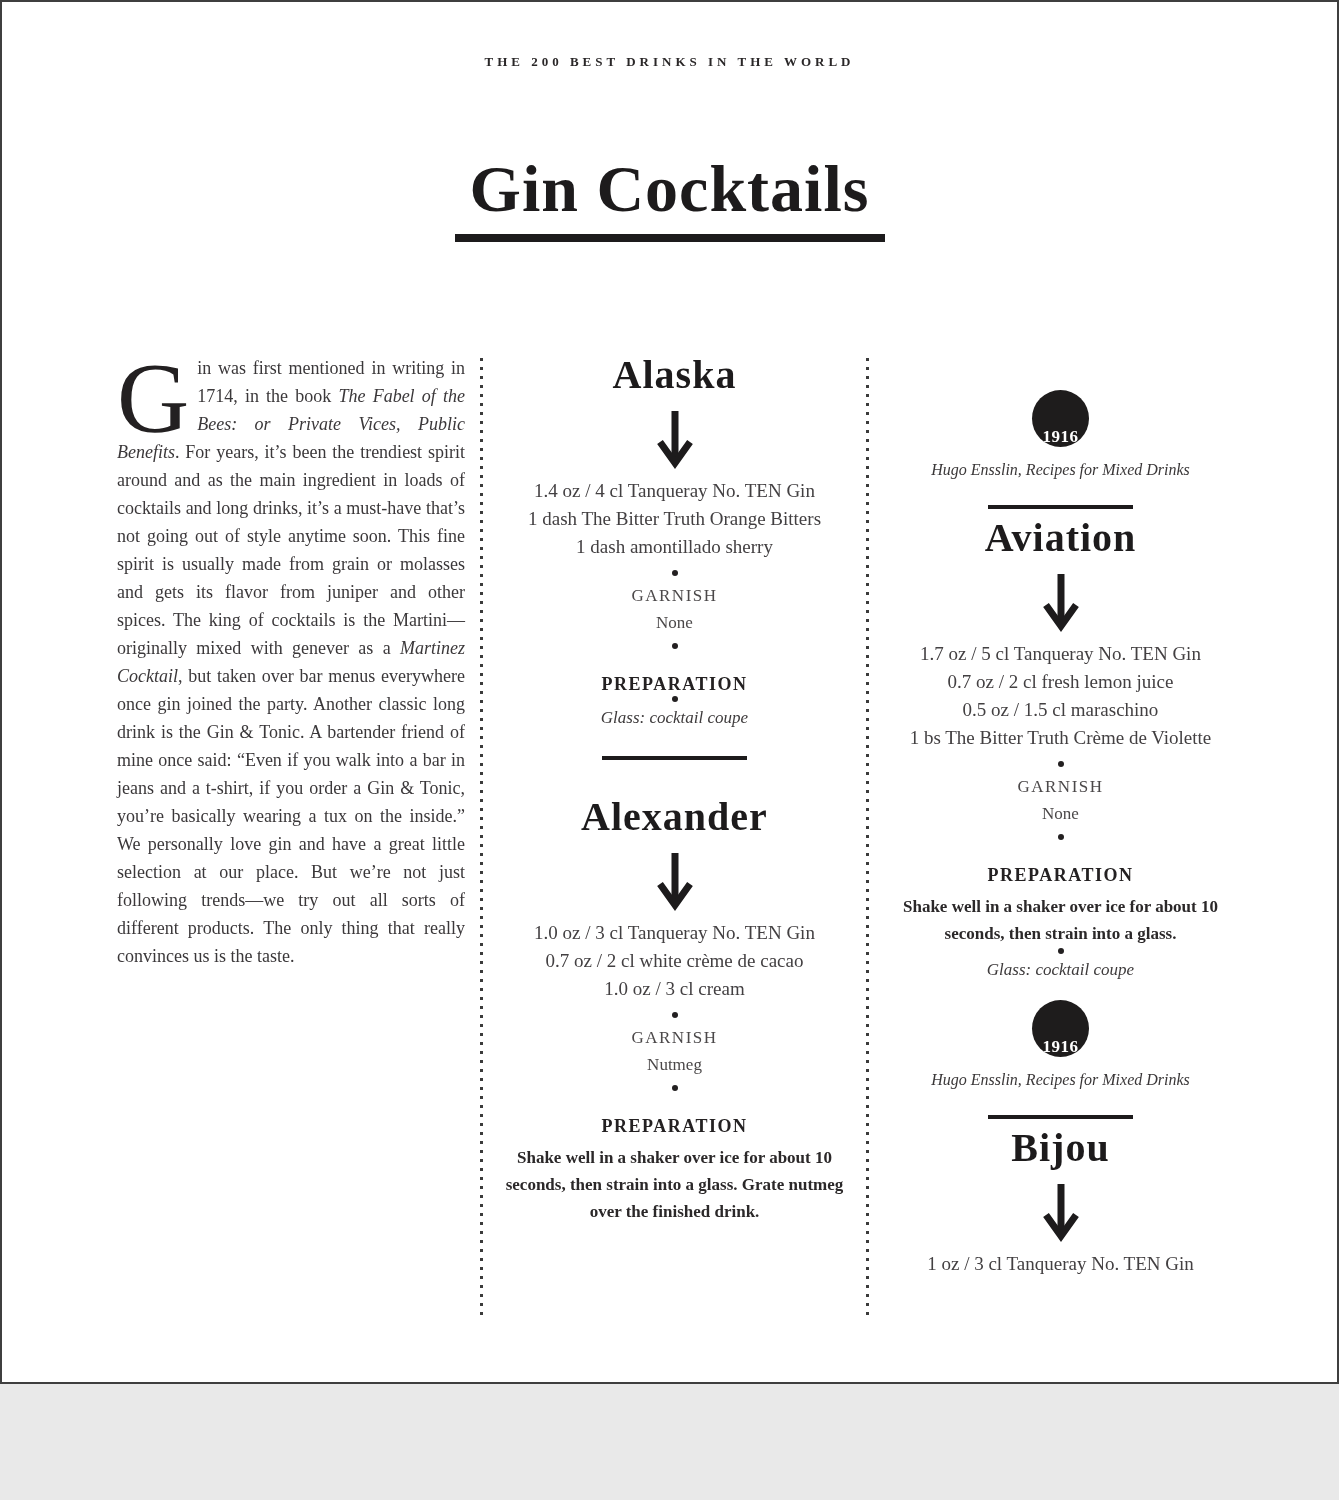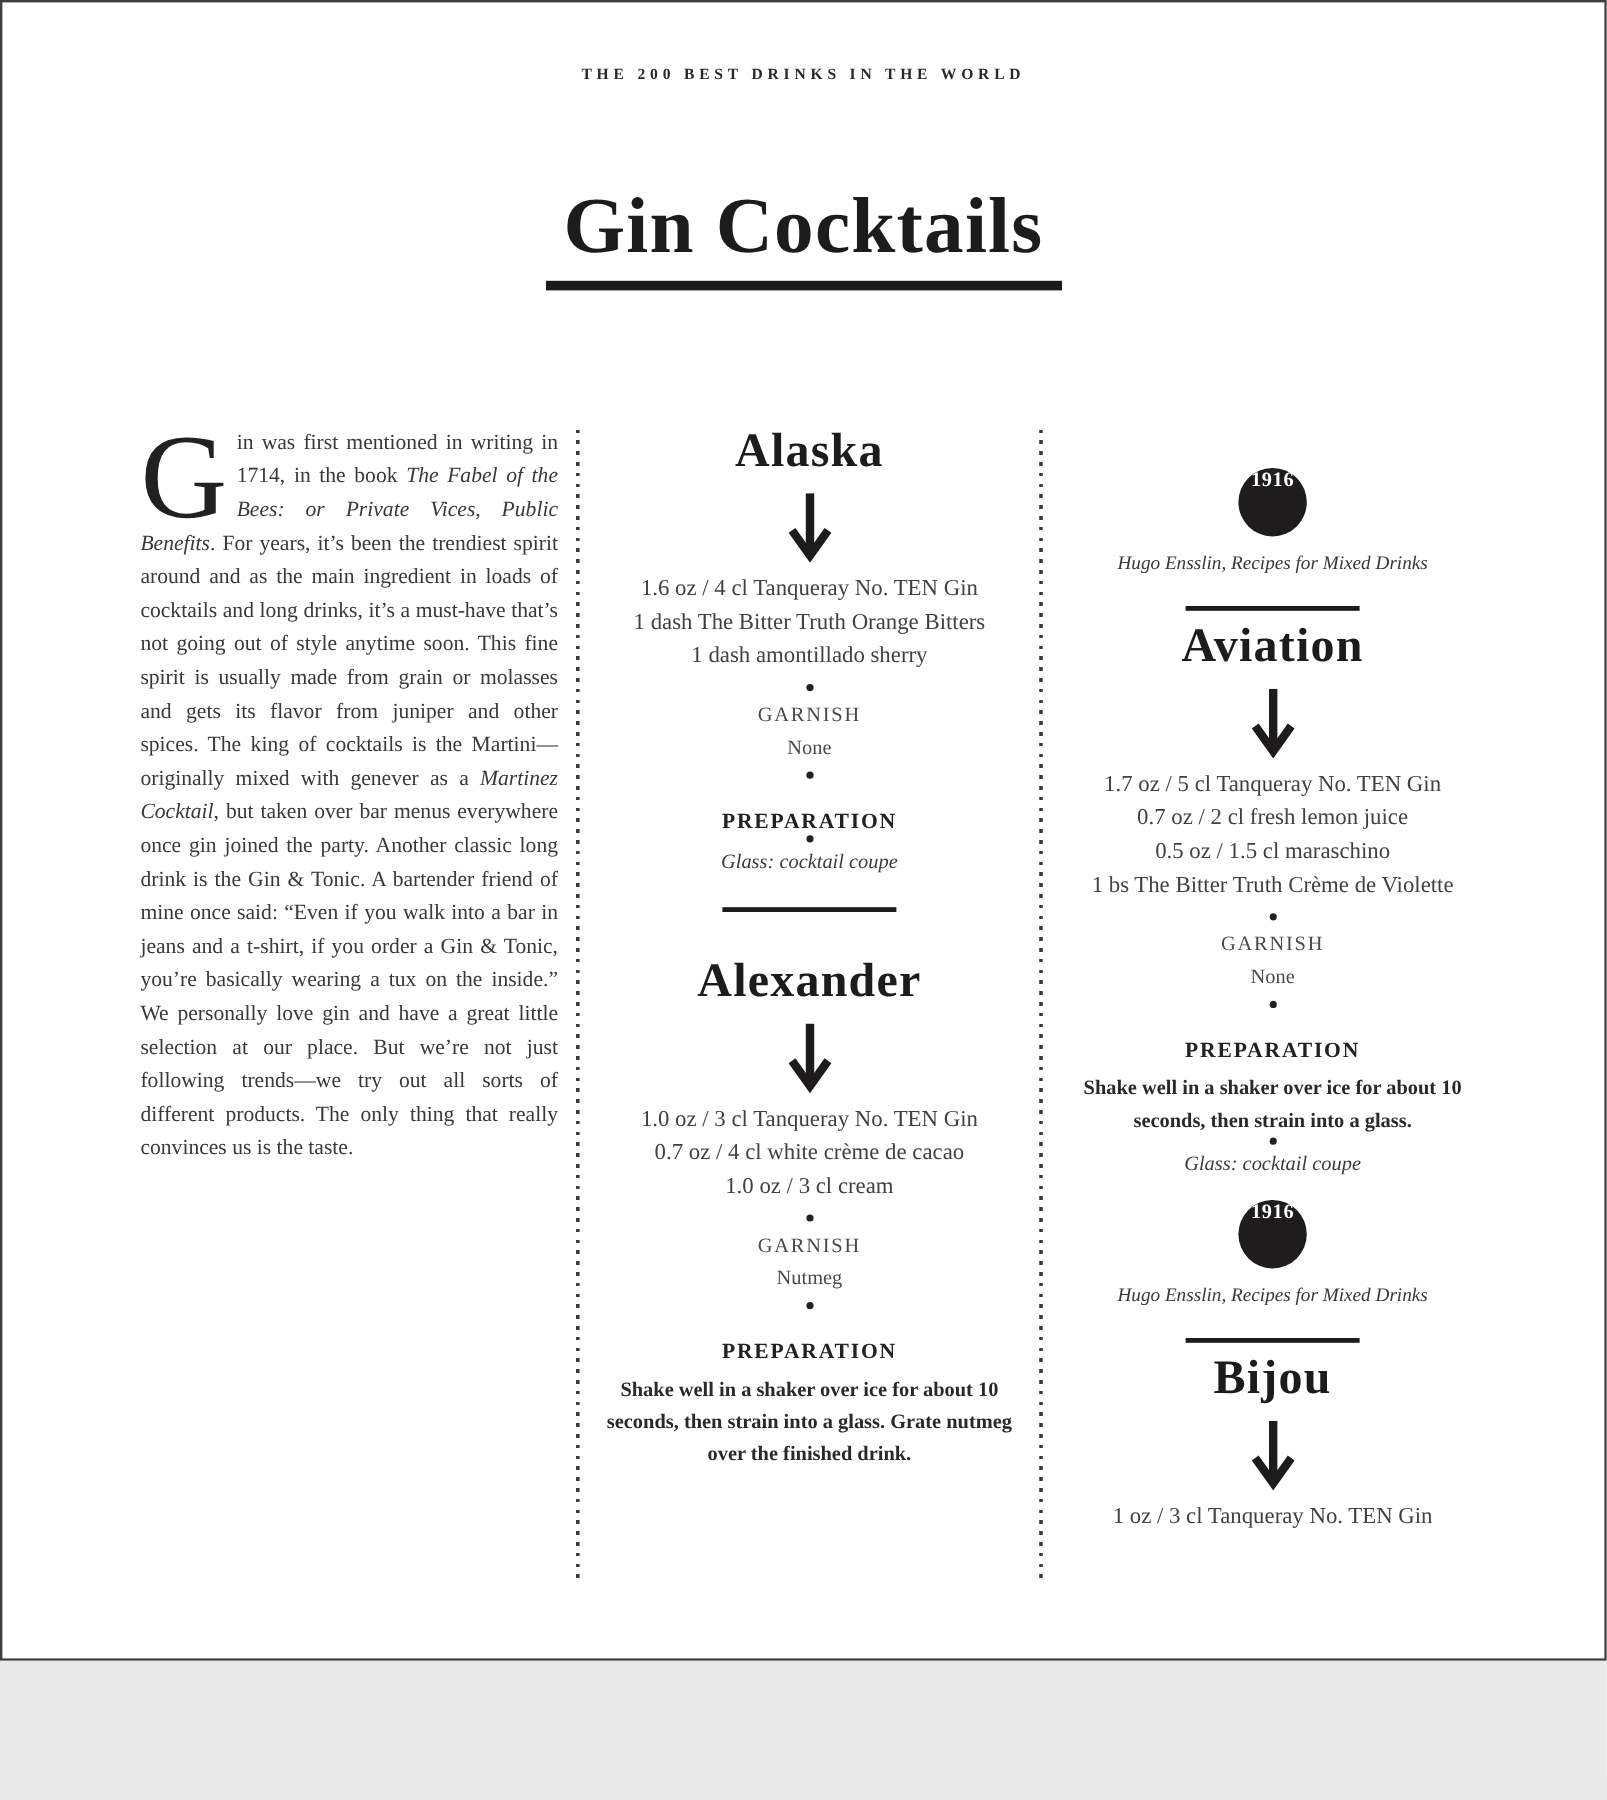--- a/index.html
+++ b/index.html
@@ -143,21 +143,21 @@
     margin: 28px auto 14px;
   }
   .col-right .hrule.first { margin-top: 26px; margin-bottom: 8px; }
 
   .badge {
     width: 57px; height: 57px;
     border-radius: 50%;
     background: #1e1c1c;
     color: #ffffff;
     display: flex;
-    align-items: flex-start;
+    align-items: flex-end;
     justify-content: center;
     font-size: 17px;
     font-weight: 700;
     letter-spacing: 0.5px;
     margin: 36px auto 0;
   }
   .badge.second { margin-top: 20px; }
   .attribution {
     margin-top: 14px;
     font-size: 16px;
@@ -205,21 +205,21 @@
 
       <section class="recipe">
         <h2 class="recipe-title">Alaska</h2>
         <div class="arrow">
           <svg width="36" height="58" viewBox="0 0 36 58" fill="none" stroke="#1d1b1c" stroke-width="7">
             <path d="M18 0 V49"></path>
             <path d="M3 31 L18 52 L33 31"></path>
           </svg>
         </div>
         <div class="ingredients">
-          <div class="ing">1.6 oz / 4 cl Tanqueray No. TEN Gin</div>
+          <div class="ing">1.4 oz / 4 cl Tanqueray No. TEN Gin</div>
           <div class="ing">1 dash The Bitter Truth Orange Bitters</div>
           <div class="ing">1 dash amontillado sherry</div>
         </div>
         <div class="dot"></div>
         <div class="sub-label">GARNISH</div>
         <div class="sub-value">None</div>
         <div class="dot"></div>
         <div class="prep-label">PREPARATION</div>
         <div class="dot tight"></div>
         <div class="glass-note">Glass: cocktail coupe</div>
@@ -230,21 +230,21 @@
       <section class="recipe mid-gap">
         <h2 class="recipe-title">Alexander</h2>
         <div class="arrow">
           <svg width="36" height="58" viewBox="0 0 36 58" fill="none" stroke="#1d1b1c" stroke-width="7">
             <path d="M18 0 V49"></path>
             <path d="M3 31 L18 52 L33 31"></path>
           </svg>
         </div>
         <div class="ingredients">
           <div class="ing">1.0 oz / 3 cl Tanqueray No. TEN Gin</div>
-          <div class="ing">0.7 oz / 4 cl white crème de cacao</div>
+          <div class="ing">0.7 oz / 2 cl white crème de cacao</div>
           <div class="ing">1.0 oz / 3 cl cream</div>
         </div>
         <div class="dot"></div>
         <div class="sub-label">GARNISH</div>
         <div class="sub-value">Nutmeg</div>
         <div class="dot"></div>
         <div class="prep-label">PREPARATION</div>
         <div class="prep-text">Shake well in a shaker over ice for about 10 seconds, then strain into a glass. Grate nutmeg over the finished drink.</div>
       </section>
 

